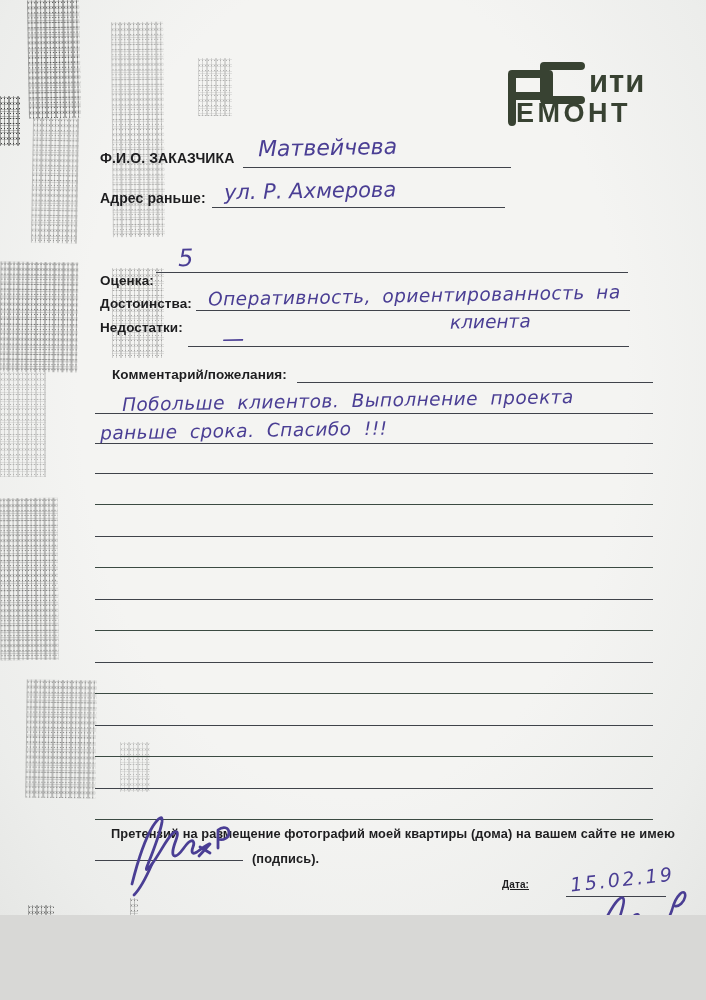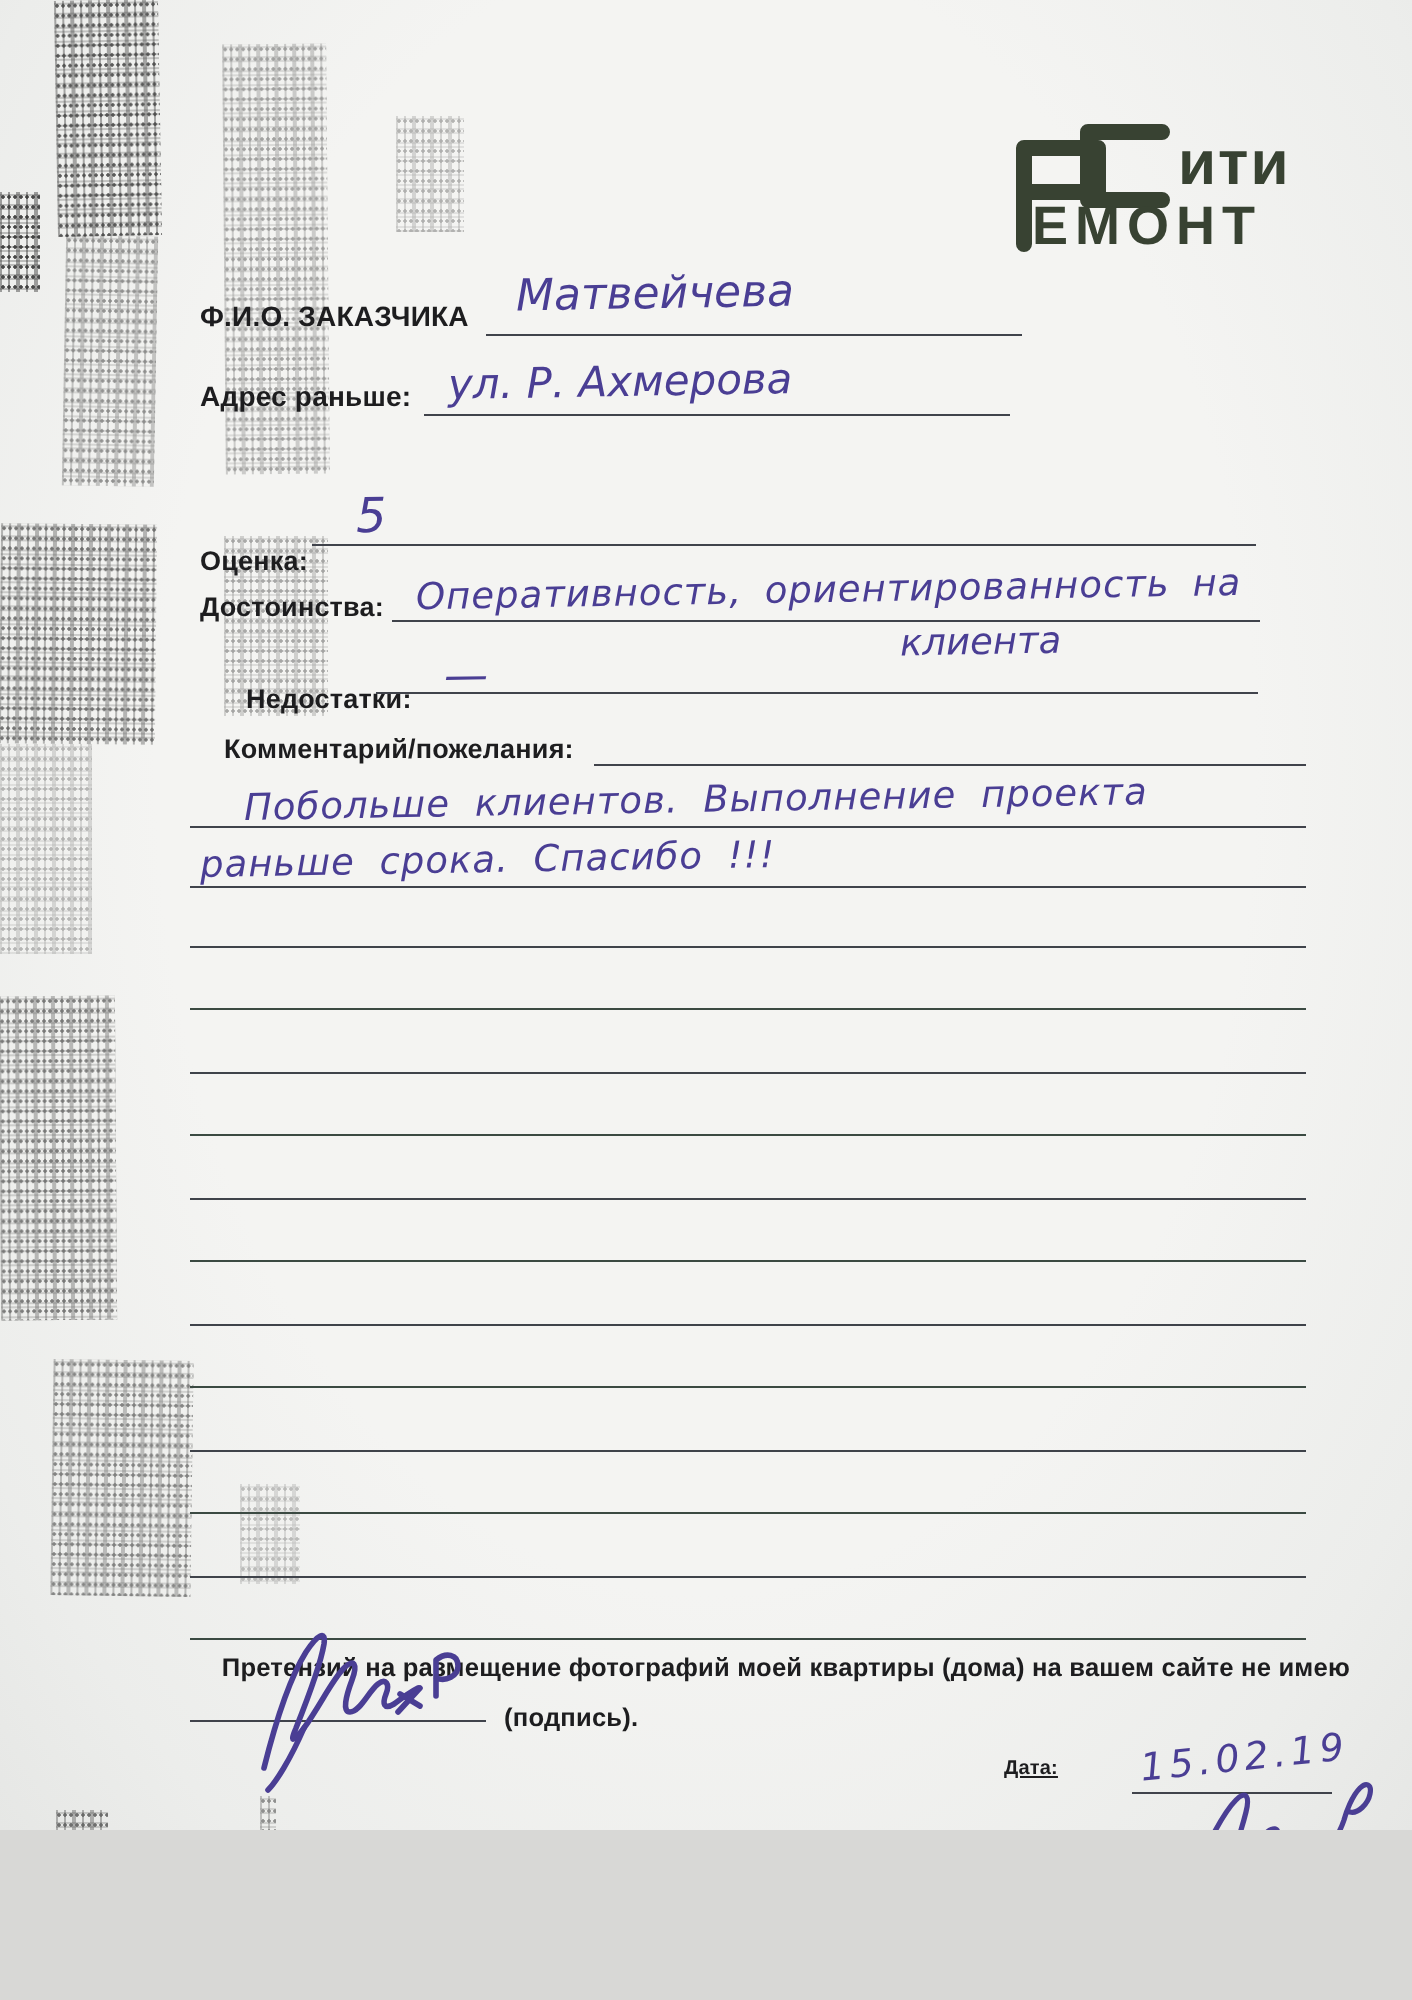--- a/index.html
+++ b/index.html
@@ -97,21 +97,21 @@
 
   <div class="lbl" style="left:100px;top:257px;margin-top:16px;">Оценка:</div>
   <div class="line" style="left:156px;top:272px;width:472px;"></div>
   <div class="hw" style="left:178px;top:244px;font-size:24px;">5</div>
 
   <div class="lbl" style="left:100px;top:296px;">Достоинства:</div>
   <div class="line" style="left:196px;top:310px;width:434px;"></div>
   <div class="hw" style="left:208px;top:285px;font-size:18.5px;letter-spacing:.5px;word-spacing:5px;">Оперативность,  ориентированность  на</div>
   <div class="hw" style="left:450px;top:311px;font-size:18.5px;">клиента</div>
 
-  <div class="lbl" style="left:100px;top:342px;margin-left:23px;">Недостатки:</div>
+  <div class="lbl" style="left:100px;top:320px;">Недостатки:</div>
   <div class="line" style="left:188px;top:346px;width:441px;"></div>
   <div class="hw" style="left:222px;top:326px;font-size:22px;">—</div>
 
   <div class="lbl" style="left:112px;top:367px;">Комментарий/пожелания:</div>
   <div class="line" style="left:297px;top:382px;width:356px;"></div>
   <div class="hw" style="left:122px;top:390px;font-size:18.5px;letter-spacing:.5px;word-spacing:6px;">Побольше   клиентов.  Выполнение   проекта</div>
   <div class="line" style="left:95px;top:413px;width:558px;"></div>
   <div class="hw" style="left:100px;top:420px;font-size:18.5px;letter-spacing:.5px;word-spacing:6px;">раньше   срока.   Спасибо !!!</div>
   <div class="line" style="left:95px;top:443px;width:558px;"></div>
 

